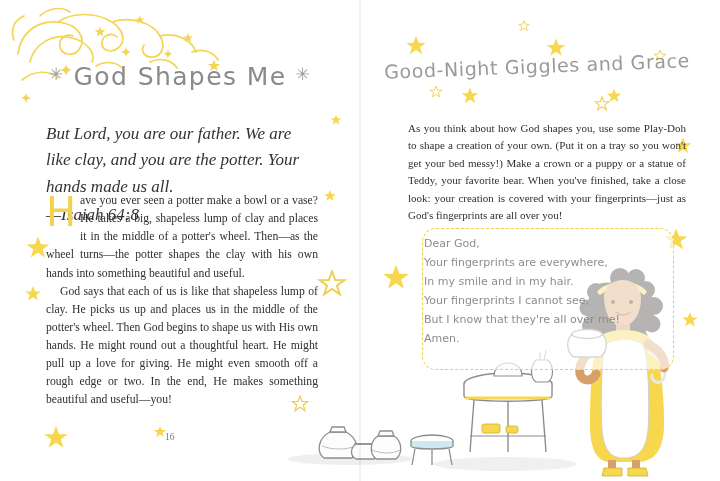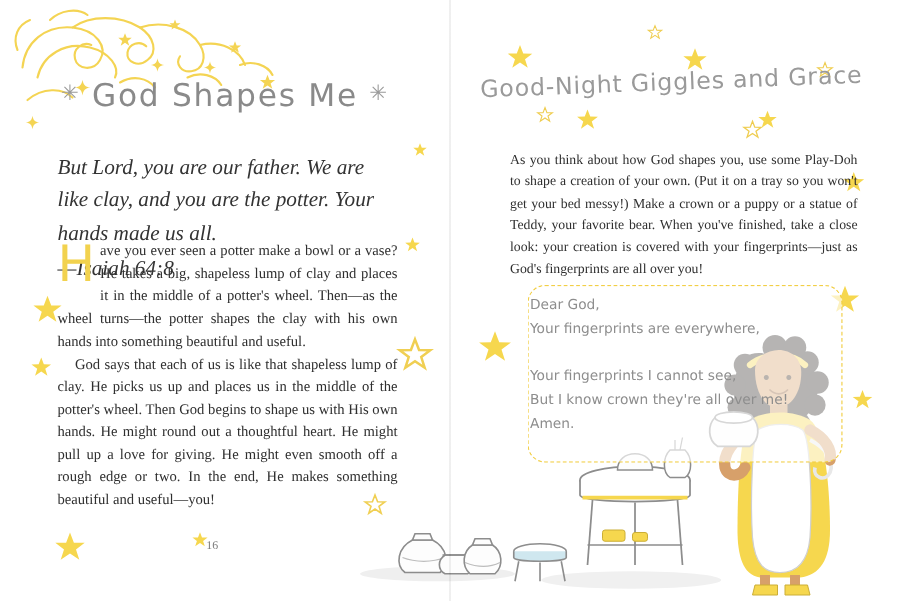--- a/index.html
+++ b/index.html
@@ -348,19 +348,19 @@
   <div class="title-right">Good-Night Giggles and Grace</div>
 
   <div class="body-right">
     <p>As you think about how God shapes you, use some Play-Doh to shape a creation of your own. (Put it on a tray so you won't get your bed messy!) Make a crown or a puppy or a statue of Teddy, your favorite bear. When you've finished, take a close look: your creation is covered with your fingerprints—just as God's fingerprints are all over you!</p>
   </div>
 
   <div class="prayer-box"></div>
   <div class="prayer-text">
     <span class="pray-title">Dear God,</span>
     <span>Your fingerprints are everywhere,</span><br>
-    <br>
+    <span>In my smile and in my hair.</span><br>
     <span>Your fingerprints I cannot see,</span><br>
-    <span>But I know crown they're all over me!</span><br>
+    <span>But I know that they're all over me!</span><br>
     <span>Amen.</span>
   </div>
 
 </div>
 
 </body></html>

